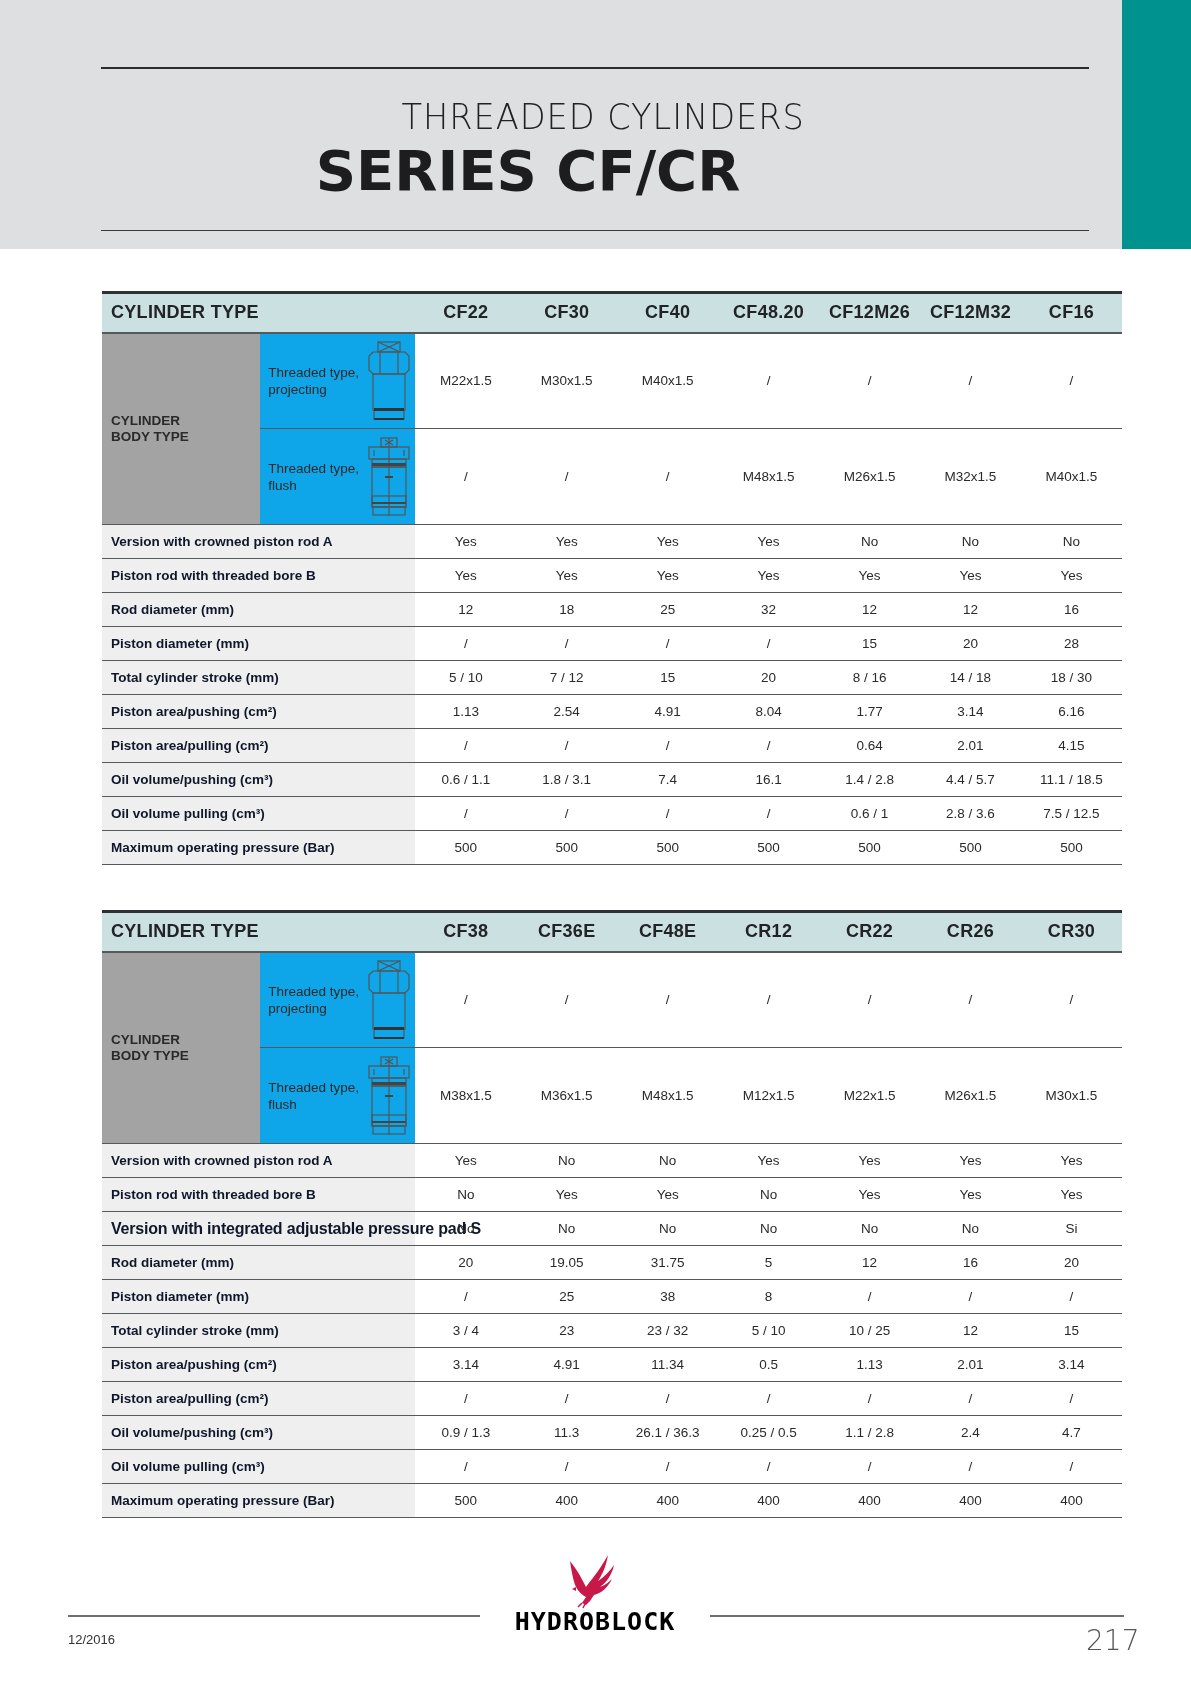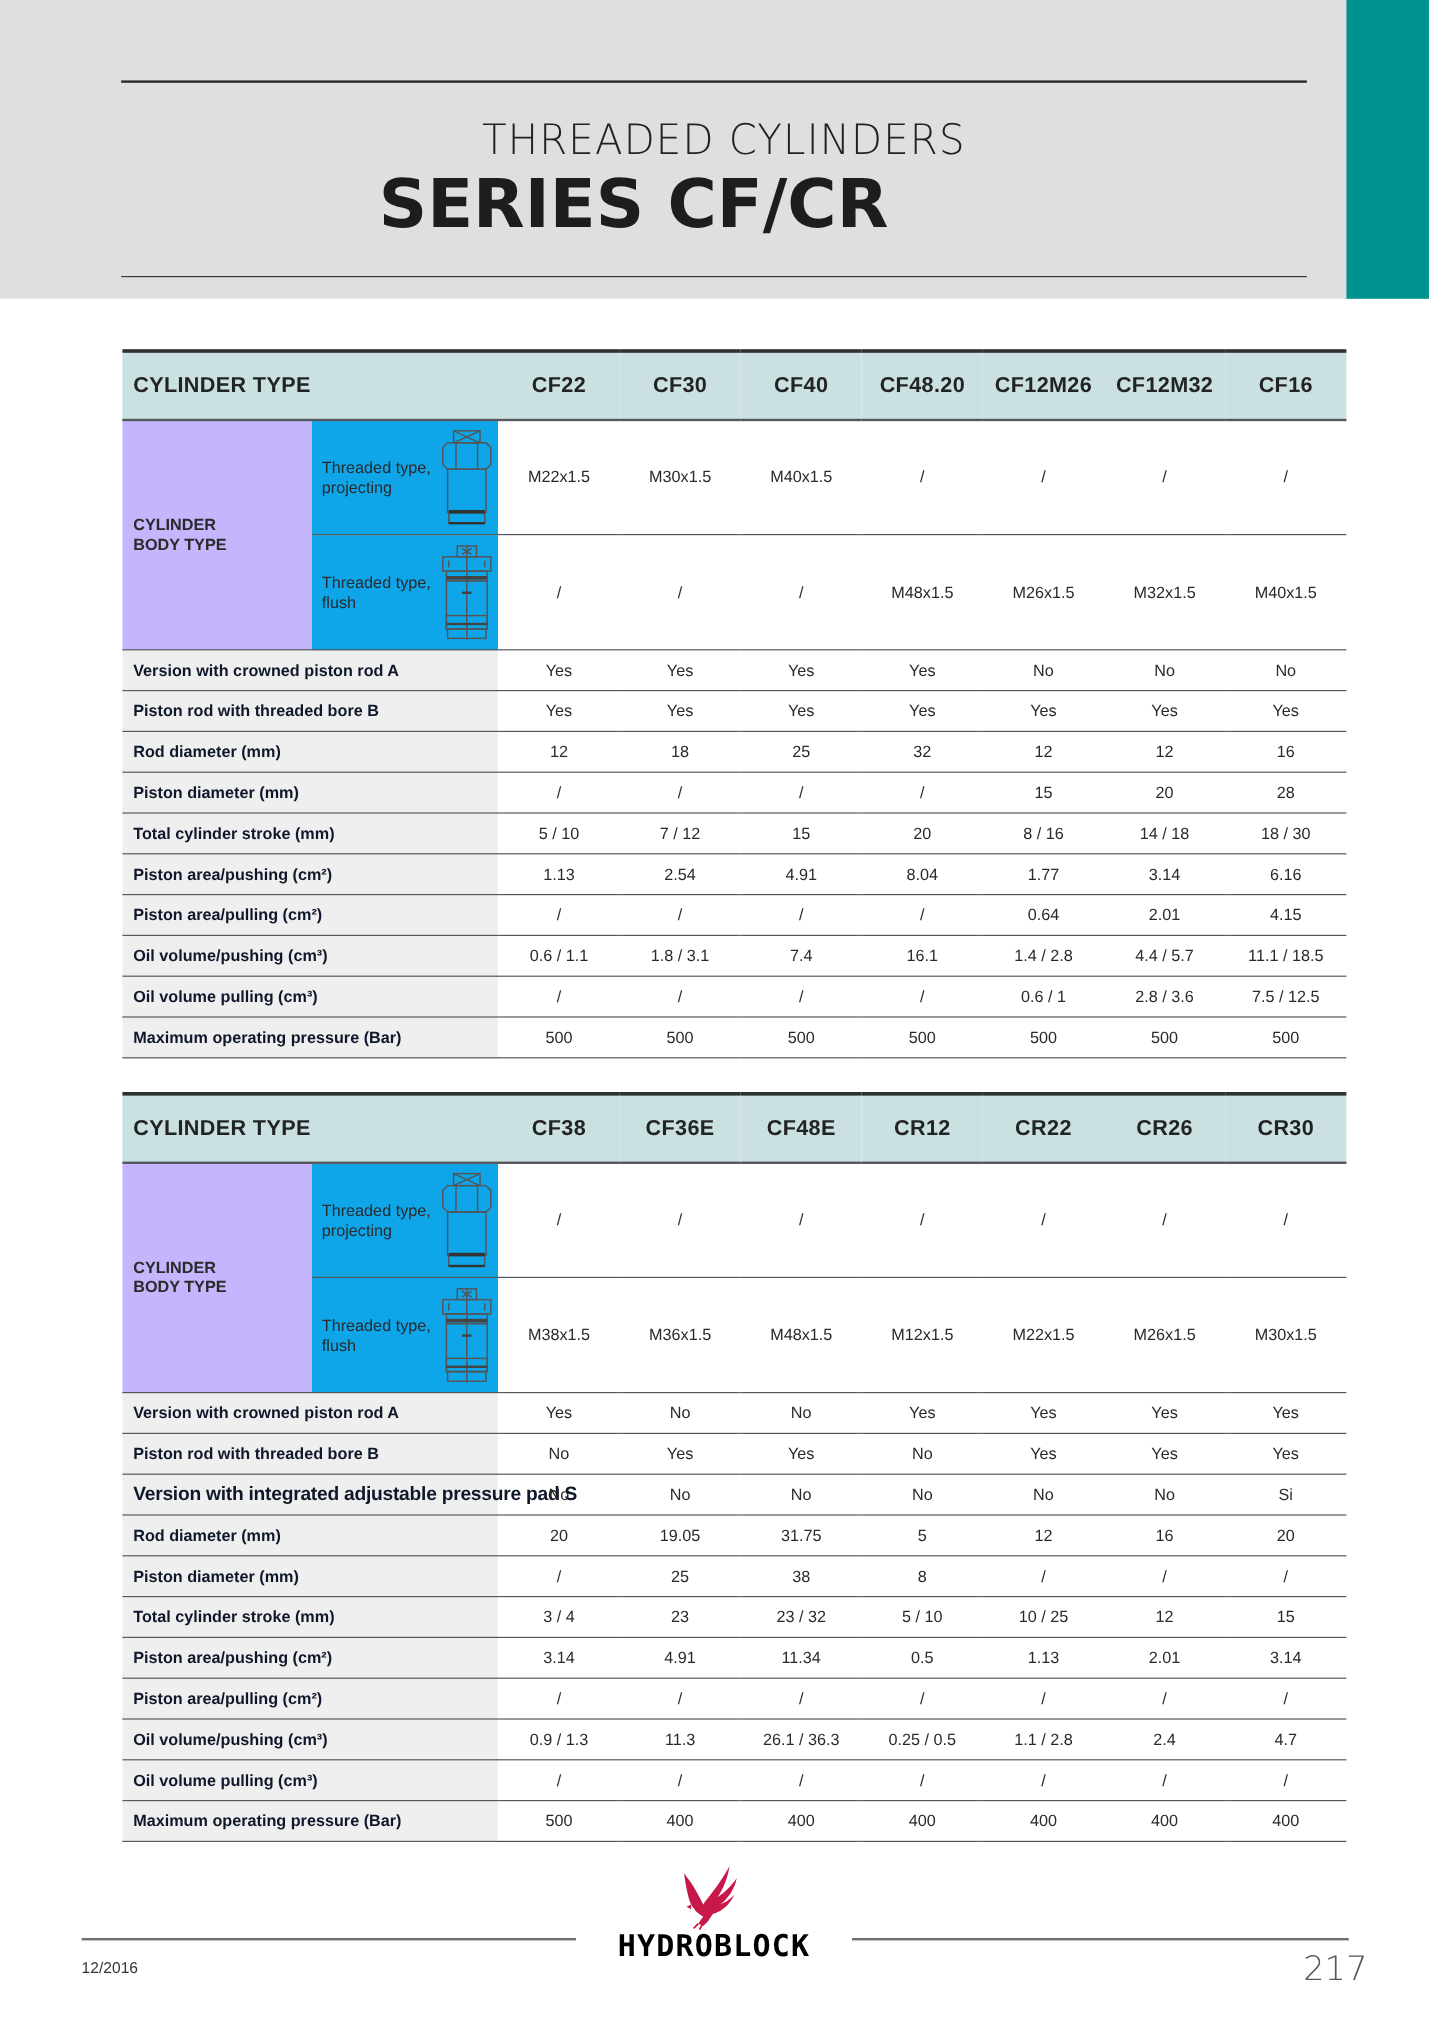--- a/index.html
+++ b/index.html
@@ -13,27 +13,27 @@
   .hdr-rule.bottom { top: 230px; height: 1px; background: #3a3a3a; }
   .title-line1 { position: absolute; left: 0; width: 1191px; top: 97px; text-align: center; padding-left: 16px;
     font-family: "DejaVu Sans", sans-serif; font-weight: 300; font-size: 35px; letter-spacing: 1px; color: #222; transform: scaleX(0.96); }
   .title-line2 { position: absolute; left: 0; width: 1036px; top: 138px; text-align: center; padding-left: 20px;
     font-family: "DejaVu Sans", sans-serif; font-weight: bold; font-size: 56px; letter-spacing: 0px; color: #1d1d1f; }
 
   table.spec { position: absolute; left: 102px; width: 1020px; border-collapse: collapse; table-layout: fixed; }
   table.spec col.c-label1 { width: 158px; }
   table.spec col.c-label2 { width: 155px; }
   table.spec col.c-val { width: 100.85px; }
-  .spec thead th { background: #cbe0e1; height: 57px; border-top: 3px solid #2e3133; border-bottom: 2px solid #55595b;
+  .spec thead th { background: #cbe0e1; height: 40px; border-top: 3px solid #2e3133; border-bottom: 2px solid #55595b;
     font-size: 18px; font-weight: bold; color: #222326; text-align: center; letter-spacing: 0.3px; }
   .spec thead th.type-head { text-align: left; padding-left: 9px; }
   .spec td { text-align: center; font-size: 13.5px; color: #2a2a2a; border-bottom: 1.5px solid #55595b; height: 34px; }
   .spec td.lbl { background: #efefef; text-align: left; padding-left: 9px; font-weight: bold; font-size: 13.5px; color: #0f172a; white-space: nowrap; }
   .spec td.lbl.small { font-size: 16px; letter-spacing: -0.2px; }
-  .spec td.body-type { background: #c4b5fd; text-align: left; padding-left: 9px; font-weight: bold; font-size: 13.5px; border-bottom: 1.5px solid #55595b; vertical-align: middle; line-height: 16px; }
+  .spec td.body-type { background: #a3a3a3; text-align: left; padding-left: 9px; font-weight: bold; font-size: 13.5px; border-bottom: 1.5px solid #55595b; vertical-align: middle; line-height: 16px; }
   .spec td.variant { background: #0ea5e9; height: 96px; padding: 0; border-bottom: 1.5px solid #55595b; }
   .spec tr.variant-row td.val { height: 96px; }
   .variant-inner { display: flex; align-items: center; height: 100%; padding-left: 8px; }
   .variant-text { font-size: 13.5px; line-height: 17px; color: #2a2a2a; width: 100px; text-align: left; font-weight: normal; }
   .variant-icon { width: 56px; height: 82px; display: flex; align-items: center; justify-content: center; }
   .table-top { top: 291px; }
   .table-bottom { top: 910px; }
 
   .footer-rule { position: absolute; height: 2px; background: #6d6e70; top: 1615px; }
   .footer-rule.left { left: 68px; width: 412px; }

